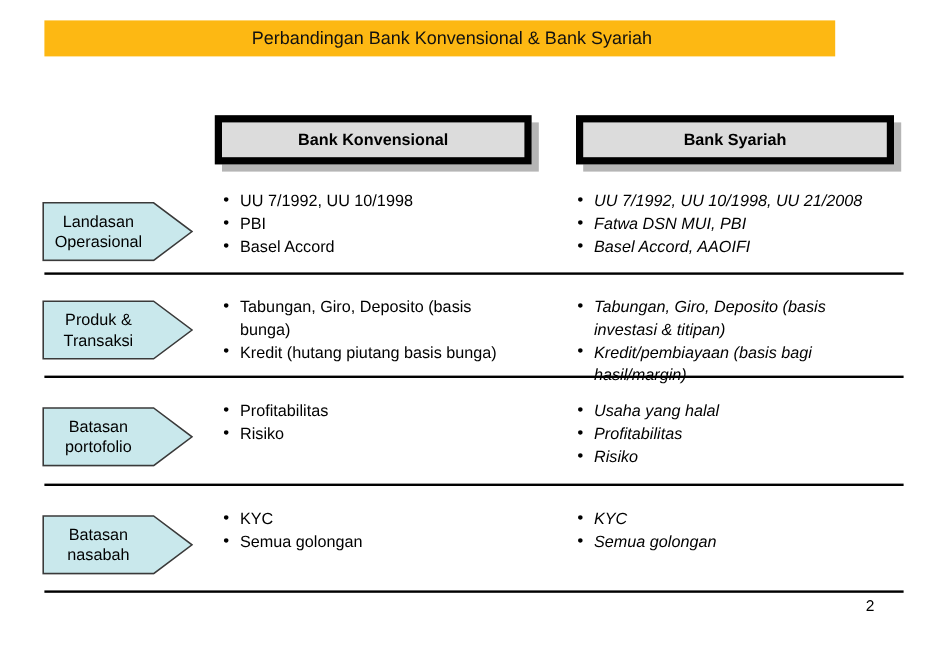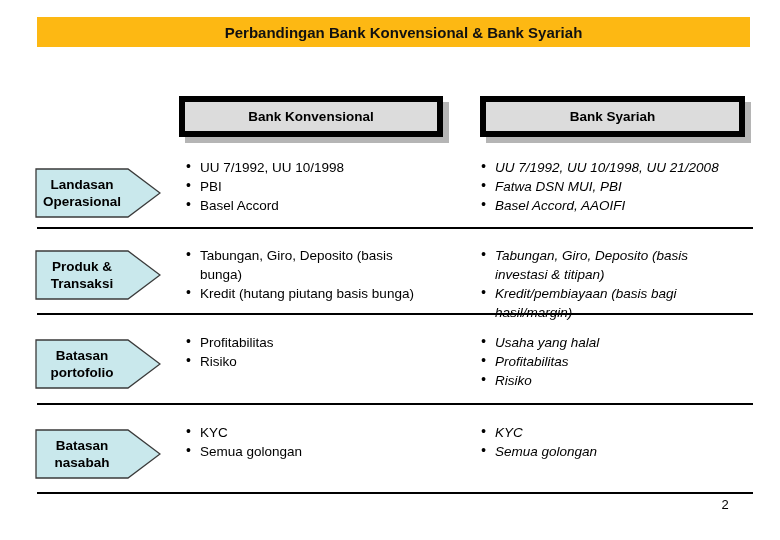--- a/index.html
+++ b/index.html
@@ -5,37 +5,37 @@
   * { margin:0; padding:0; box-sizing:border-box; }
   html,body { width:780px; height:540px; }
   body {
     position:relative;
     background:#ffffff;
     font-family:"Liberation Sans", sans-serif;
     color:#000;
     overflow:hidden;
   }
   .title-bar {
-    position:absolute; left:37px; top:17px; width:713px; height:30px;
+    position:absolute; left:37px; top:17px; width:659px; height:30px;
     background:#FDB813;
     display:flex; align-items:center; justify-content:center;
-    font-size:15px; font-weight:bold; color:#111;padding-left:20px;
+    font-size:15px; font-weight:normal; color:#111;padding-left:20px;
   }
   .header-box {
     position:absolute; top:96px; height:41px;
     background:#DCDCDC;
     border:6px solid #000000;
     box-shadow:6px 6px 0 #b5b5b5;
     display:flex; align-items:center; justify-content:center;
     font-size:13.5px; font-weight:bold;
   }
   .header-box.konvensional { left:179px; width:264px; }
   .header-box.syariah { left:480px; width:265px; }
   .arrow {
-    position:absolute; left:35px; width:126px; height:50px;font-weight:bold;
+    position:absolute; left:35px; width:126px; height:50px;
   }
   .arrow svg { position:absolute; left:0; top:0; }
   .arrow .arrow-label {
     position:absolute; left:4px; top:0; width:86px; height:100%;
     display:flex; align-items:center; justify-content:center;
     text-align:center; font-size:13.5px; line-height:17px;
   }
   .arrow.r1 { top:168px; }
   .arrow.r2 { top:250px;padding-left:44px; }
   .arrow.r3 { top:339px; }

